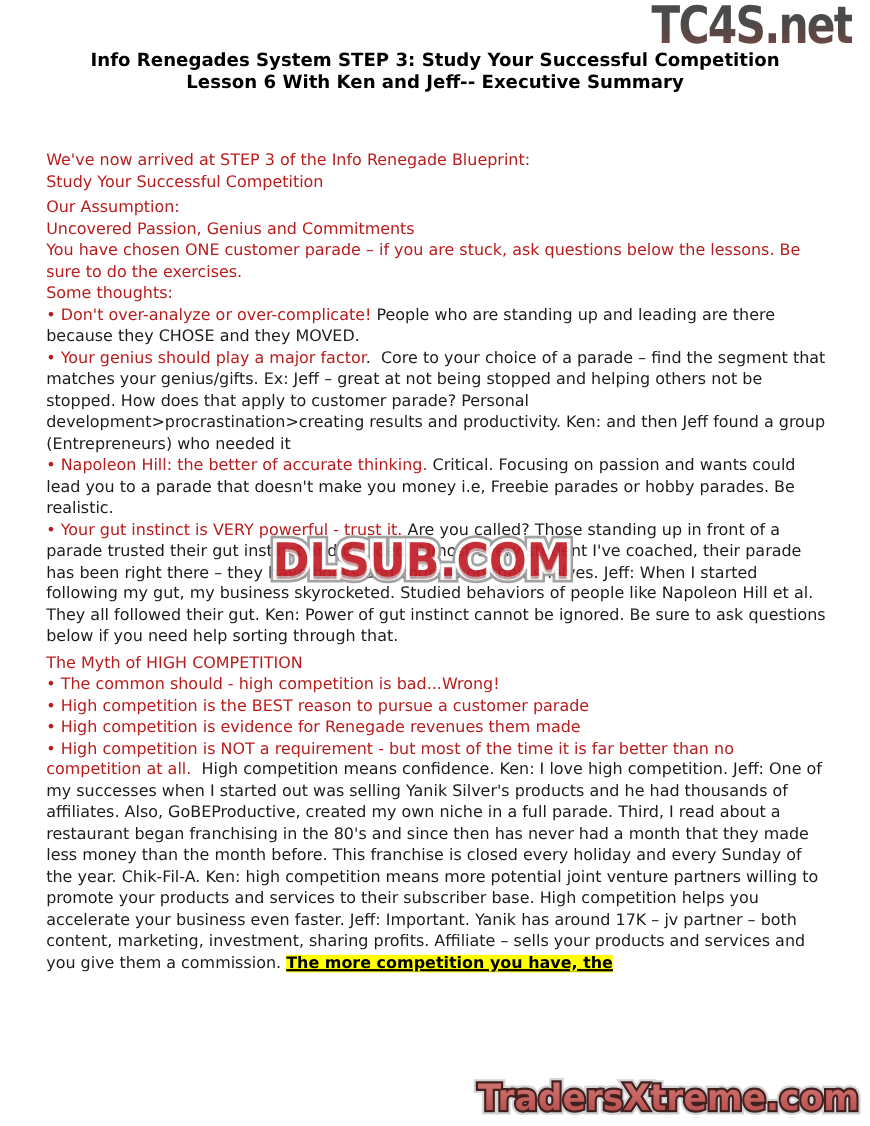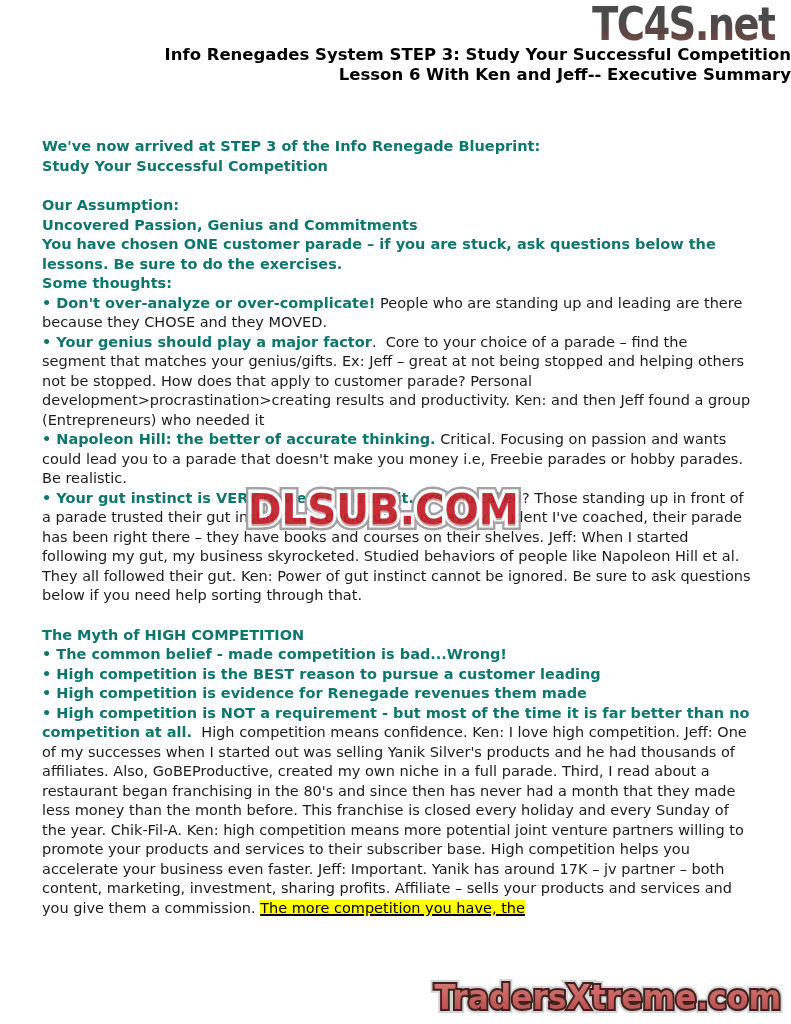--- a/index.html
+++ b/index.html
@@ -29,41 +29,41 @@
     background: linear-gradient(180deg, #4b4b4b 0%, #4b4b4b 42%, #5d4642 70%, #84504a 100%);
     -webkit-background-clip: text;
     background-clip: text;
     color: transparent;
     white-space: nowrap;
   }
 
   
   .doc-title {
     position: absolute; top: 45px; left: 0; right: 0;
-    text-align: right;
+    text-align: center;
     font-weight: bold;
     font-size: 16.5px;
     line-height: 20px;
     color: #000;
   }
 
   
   .doc-body {
     position: absolute; top: 137px; left: 42px;
     width: 710px;
     font-size: 14.5px;
     line-height: 19.5px;
     color: #1c1c1c;
   }
   .para { margin: 0; }
-  .para.gap { margin-top: 20px; }
+  .para.gap { margin-top: 4px; }
   .run { white-space: pre-wrap; }
-  .run.b { font-weight: bold; color: #0f766e; }
+  .run.b { font-weight: normal; color: #b91c1c; }
   .run.hl {
-    font-weight: normal;
+    font-weight: bold;
     background: #ffff00;
     text-decoration: underline;
     text-decoration-thickness: 2px;
     color: #000;
   }
 
   
   .watermark {
     position: absolute; left: 248px; top: 486px;
     width: 280px; height: 52px;
@@ -125,22 +125,22 @@
 Study Your Successful Competition</span></p>
     <p class="para gap"><span class="run b">Our Assumption:
 Uncovered Passion, Genius and Commitments
 You have chosen ONE customer parade – if you are stuck, ask questions below the lessons. Be sure to do the exercises.
 Some thoughts:</span></p>
     <p class="para"><span class="run b">• Don't over-analyze or over-complicate!</span><span class="run"> People who are standing up and leading are there because they CHOSE and they MOVED.</span></p>
     <p class="para"><span class="run b">• Your genius should play a major factor</span><span class="run">.  Core to your choice of a parade – find the segment that matches your genius/gifts. Ex: Jeff – great at not being stopped and helping others not be stopped. How does that apply to customer parade? Personal development&gt;procrastination&gt;creating results and productivity. Ken: and then Jeff found a group (Entrepreneurs) who needed it</span></p>
     <p class="para"><span class="run b">• Napoleon Hill: the better of accurate thinking.</span><span class="run"> Critical. Focusing on passion and wants could lead you to a parade that doesn't make you money i.e, Freebie parades or hobby parades. Be realistic.</span></p>
     <p class="para"><span class="run b">• Your gut instinct is VERY powerful - trust it.</span><span class="run"> Are you called? Those standing up in front of a parade trusted their gut instinct and decided. Almost every student I've coached, their parade has been right there – they have books and courses on their shelves. Jeff: When I started following my gut, my business skyrocketed. Studied behaviors of people like Napoleon Hill et al. They all followed their gut. Ken: Power of gut instinct cannot be ignored. Be sure to ask questions below if you need help sorting through that.</span></p>
     <p class="para gap"><span class="run b">The Myth of HIGH COMPETITION</span></p>
-    <p class="para"><span class="run b">• The common belief - made competition is bad...Wrong!</span></p>
-    <p class="para"><span class="run b">• High competition is the BEST reason to pursue a customer leading</span></p>
+    <p class="para"><span class="run b">• The common should - high competition is bad...Wrong!</span></p>
+    <p class="para"><span class="run b">• High competition is the BEST reason to pursue a customer parade</span></p>
     <p class="para"><span class="run b">• High competition is evidence for Renegade revenues them made</span></p>
     <p class="para"><span class="run b">• High competition is NOT a requirement - but most of the time it is far better than no competition at all.</span><span class="run">  High competition means confidence. Ken: I love high competition. Jeff: One of my successes when I started out was selling Yanik Silver's products and he had thousands of affiliates. Also, GoBEProductive, created my own niche in a full parade. Third, I read about a restaurant began franchising in the 80's and since then has never had a month that they made less money than the month before. This franchise is closed every holiday and every Sunday of the year. Chik-Fil-A. Ken: high competition means more potential joint venture partners willing to promote your products and services to their subscriber base. High competition helps you accelerate your business even faster. Jeff: Important. Yanik has around 17K – jv partner – both content, marketing, investment, sharing profits. Affiliate – sells your products and services and you give them a commission. </span><span class="run b hl">The more competition you have, the</span></p>
   </div>
 
 <div class="watermark">
   <span class="wm-layer wm-gray">DLSUB.COM</span>
   <span class="wm-layer wm-white">DLSUB.COM</span>
   <span class="wm-layer wm-red">DLSUB.COM</span>
 </div>
 

